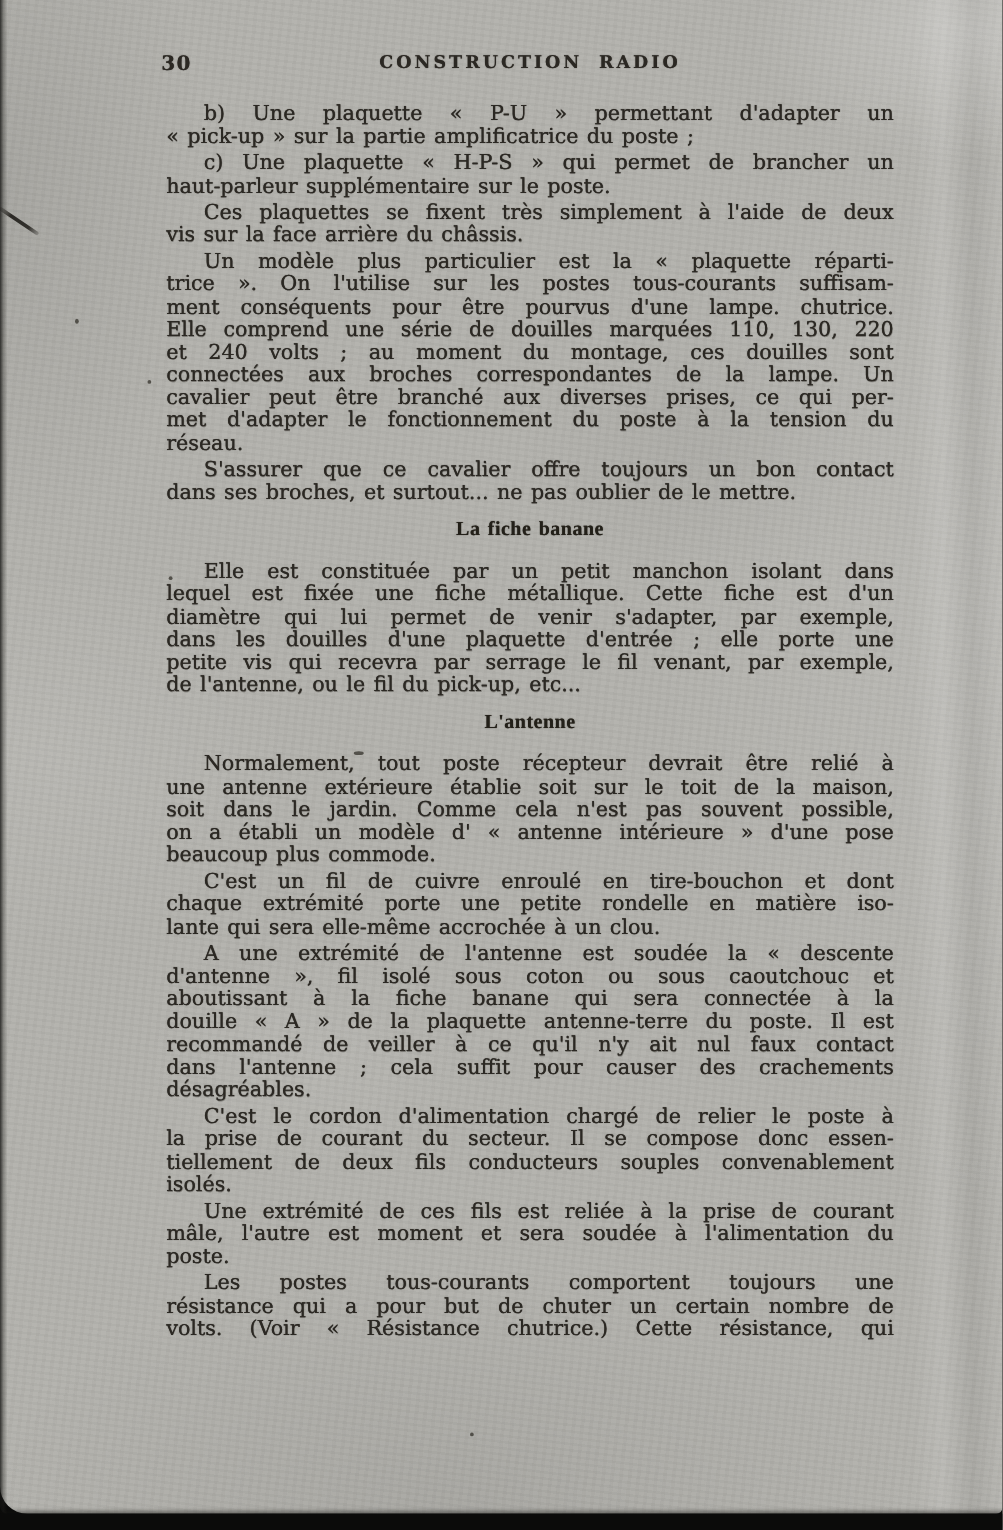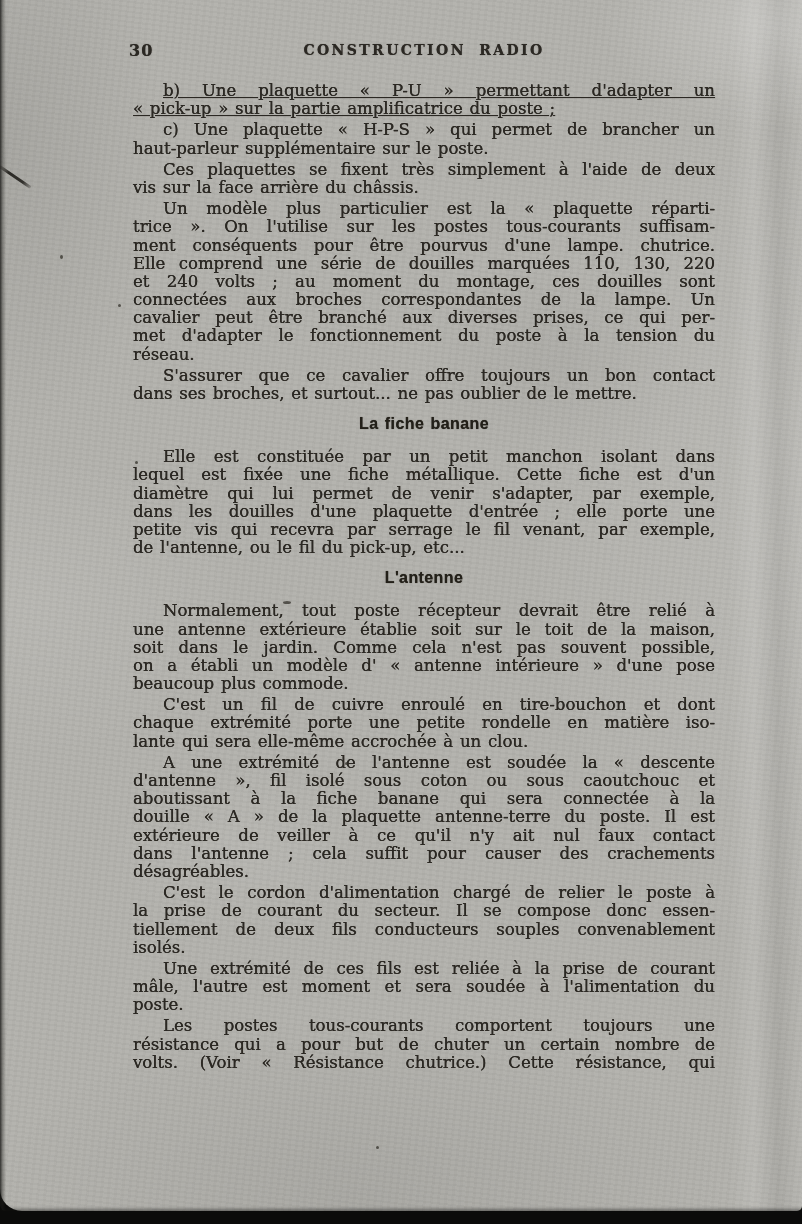--- a/index.html
+++ b/index.html
@@ -59,33 +59,33 @@
   }
   
   .page-body{
     position:absolute;left:133px;top:82px;width:582px;
     color:#2b2823;
     font-size:16.5px;
     text-shadow:0 0 .65px rgba(43,40,35,.92), .3px .3px .4px rgba(43,40,35,.35);
     word-spacing:1.5px;
   }
   .para{margin:3px 0 0 0;}
-  .para:first-child{margin-top:0;text-decoration:underline;}
+  .para:first-child{margin-top:0;}
   .ln{
     height:18.2px;line-height:18.2px;
     text-align:justify;text-align-last:justify;
     white-space:nowrap;
   }
   .ln.indent{padding-left:30px;}
   .ln.last{text-align:right;text-align-last:left;white-space:normal;}
   .heading{
     margin:12px 0 15px 0;
     height:18px;line-height:18px;
     text-align:center;
-    font-family:Liberation Sans, sans-serif;
+    font-family:Liberation Serif, serif;
     font-weight:bold;
     font-size:16px;
     color:#232019;
     text-shadow:0 0 .8px rgba(35,32,25,.9);
     letter-spacing:.4px;
   }
   
   .pen-mark{
     position:absolute;
     background:linear-gradient(to right, rgba(30,28,24,.15), rgba(30,28,24,.9) 30%, rgba(30,28,24,.85) 75%, rgba(30,28,24,.2));
@@ -153,21 +153,21 @@
       <div class="para">
         <div class="ln indent">C'est un fil de cuivre enroulé en tire-bouchon et dont</div>
         <div class="ln">chaque extrémité porte une petite rondelle en matière iso-</div>
         <div class="ln last">lante qui sera elle-même accrochée à un clou.</div>
       </div>
       <div class="para">
         <div class="ln indent">A une extrémité de l'antenne est soudée la « descente</div>
         <div class="ln">d'antenne », fil isolé sous coton ou sous caoutchouc et</div>
         <div class="ln">aboutissant à la fiche banane qui sera connectée à la</div>
         <div class="ln">douille « A » de la plaquette antenne-terre du poste. Il est</div>
-        <div class="ln">extérieure de veiller à ce qu'il n'y ait nul faux contact</div>
+        <div class="ln">recommandé de veiller à ce qu'il n'y ait nul faux contact</div>
         <div class="ln">dans l'antenne ; cela suffit pour causer des crachements</div>
         <div class="ln last">désagréables.</div>
       </div>
       <div class="para">
         <div class="ln indent">C'est le cordon d'alimentation chargé de relier le poste à</div>
         <div class="ln">la prise de courant du secteur. Il se compose donc essen-</div>
         <div class="ln">tiellement de deux fils conducteurs souples convenablement</div>
         <div class="ln last">isolés.</div>
       </div>
       <div class="para">

